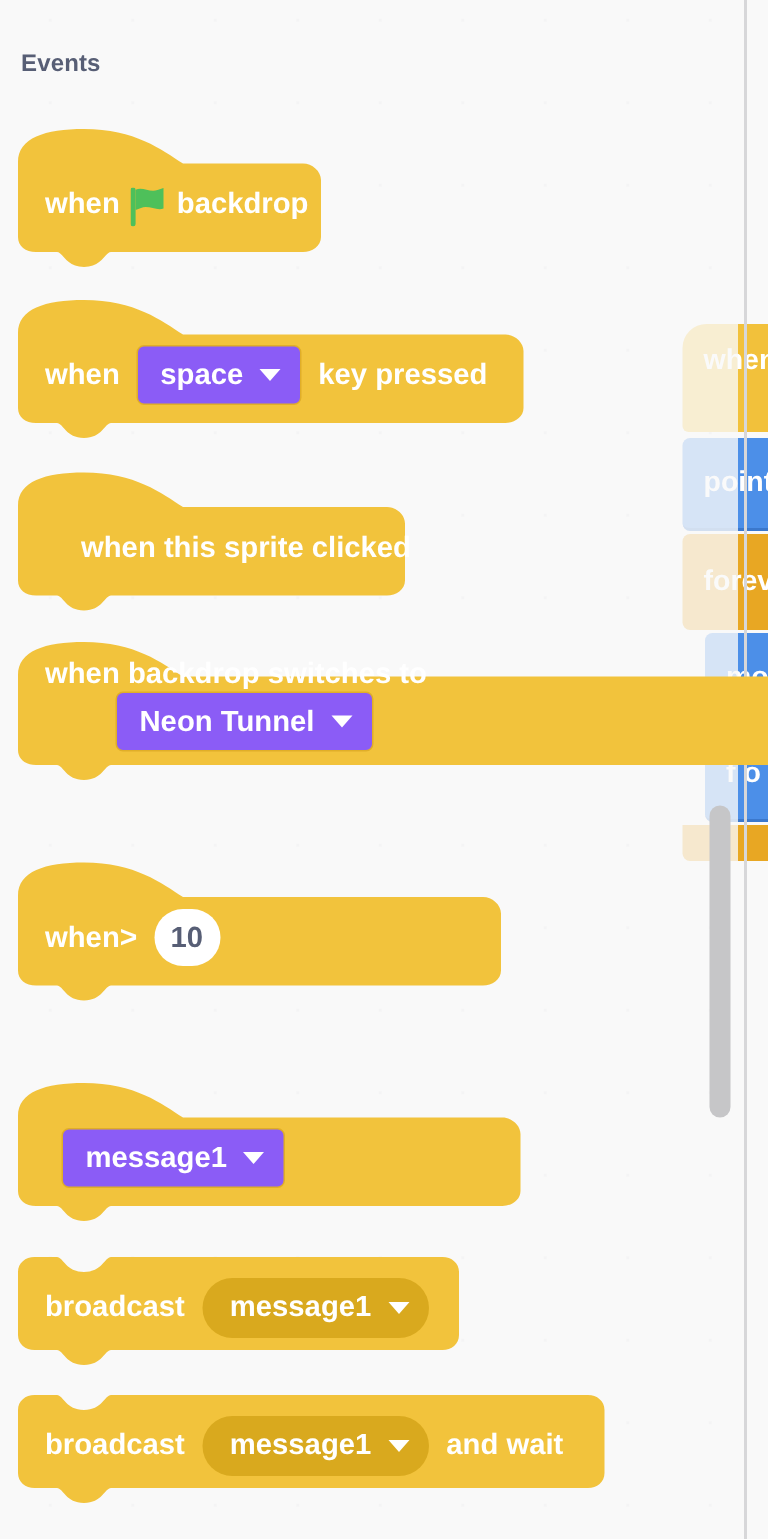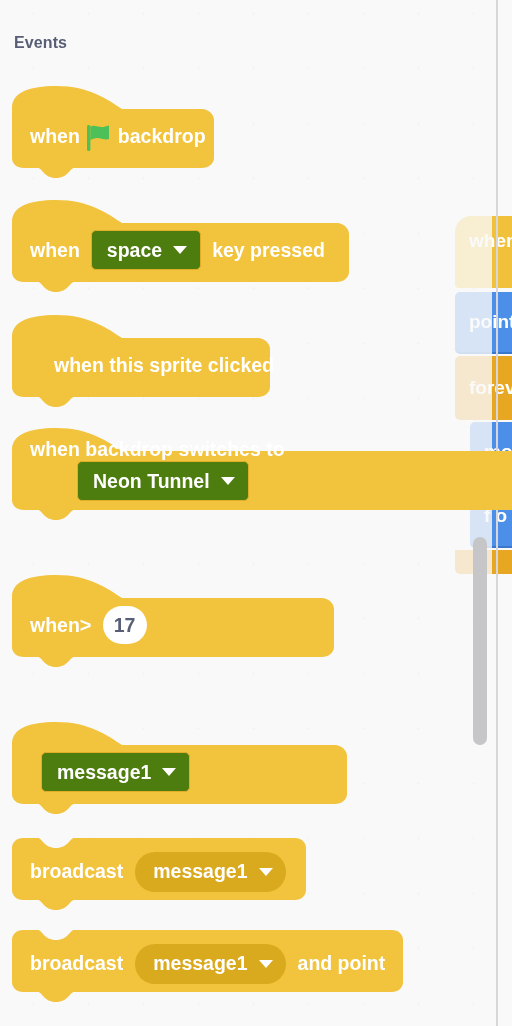--- a/index.html
+++ b/index.html
@@ -74,21 +74,21 @@
   }
   
   .blocksvg{position:absolute;left:0;top:0;overflow:visible;}
   .blk-label{position:relative;z-index:2;}
   .row{
     position:relative;z-index:2;display:flex;align-items:center;
     height:100%;
   }
   
   .drop-rect{
-    background:#4d7c0f;
+    background:#8b5cf6;
     border:1.6px solid #e0ae28;
     border-radius:5px;
     height:40px;
     display:flex;align-items:center;
     padding:0 13px 0 15px;
     box-sizing:border-box;
     color:#fff;font-size:19.5px;font-weight:bold;
   }
   
   .drop-pill{
@@ -205,21 +205,21 @@
 
 <div class="block" style="left:12px;top:575px;width:322px;height:80px;">
   <svg class="blocksvg" width="322" height="92" viewBox="0 0 322 92">
     <path fill="#f2c33c" d="M0,46 L0,22 C0,6 18,0 44,0 C78,0 96,14 110,23 L310,23 C316,23 322,28 322,34
       L322,72 C322,78 316,82 310,82 L62,82 C58,82 56,92 44,92 C32,92 30,82 26,82 L12,82 C5,82 0,78 0,72 Z"></path>
   </svg>
   <div class="row" style="padding-left:18px;padding-top:20px;">
     <span class="blk-label">when</span>
     <span class="op">&gt;</span>
     <span class="num-oval" style="margin-left:11px;">
-      <span>17</span>
+      <span>10</span>
     </span>
   </div>
 </div>
 
 <div class="block" style="left:12px;top:722px;width:335px;height:80px;">
   <svg class="blocksvg" width="335" height="92" viewBox="0 0 335 92">
     <path fill="#f2c33c" d="M0,46 L0,22 C0,6 18,0 44,0 C78,0 96,14 110,23 L323,23 C329,23 335,28 335,34
       L335,72 C335,78 329,82 323,82 L62,82 C58,82 56,92 44,92 C32,92 30,82 26,82 L12,82 C5,82 0,78 0,72 Z"></path>
   </svg>
   <div class="row" style="padding-left:18px;padding-top:20px;">
@@ -250,15 +250,15 @@
     <path fill="#f2c33c" d="M0,10 C0,4 5,0 11,0 L26,0 C30,0 32,10 44,10 C56,10 58,0 62,0 L380,0
       C386,0 391,4 391,10 L391,52 C391,58 386,62 380,62 L62,62 C58,62 56,72 44,72 C32,72 30,62 26,62
       L11,62 C5,62 0,58 0,52 Z"></path>
   </svg>
   <div class="row" style="padding-left:18px;padding-top:5px;">
     <span class="blk-label">broadcast</span>
     <span class="drop-pill" style="margin:0 12px;">
       <span>message1</span>
       <i class="caret"></i>
     </span>
-    <span class="blk-label">and point</span>
+    <span class="blk-label">and wait</span>
   </div>
 </div>
 
 </body></html>

